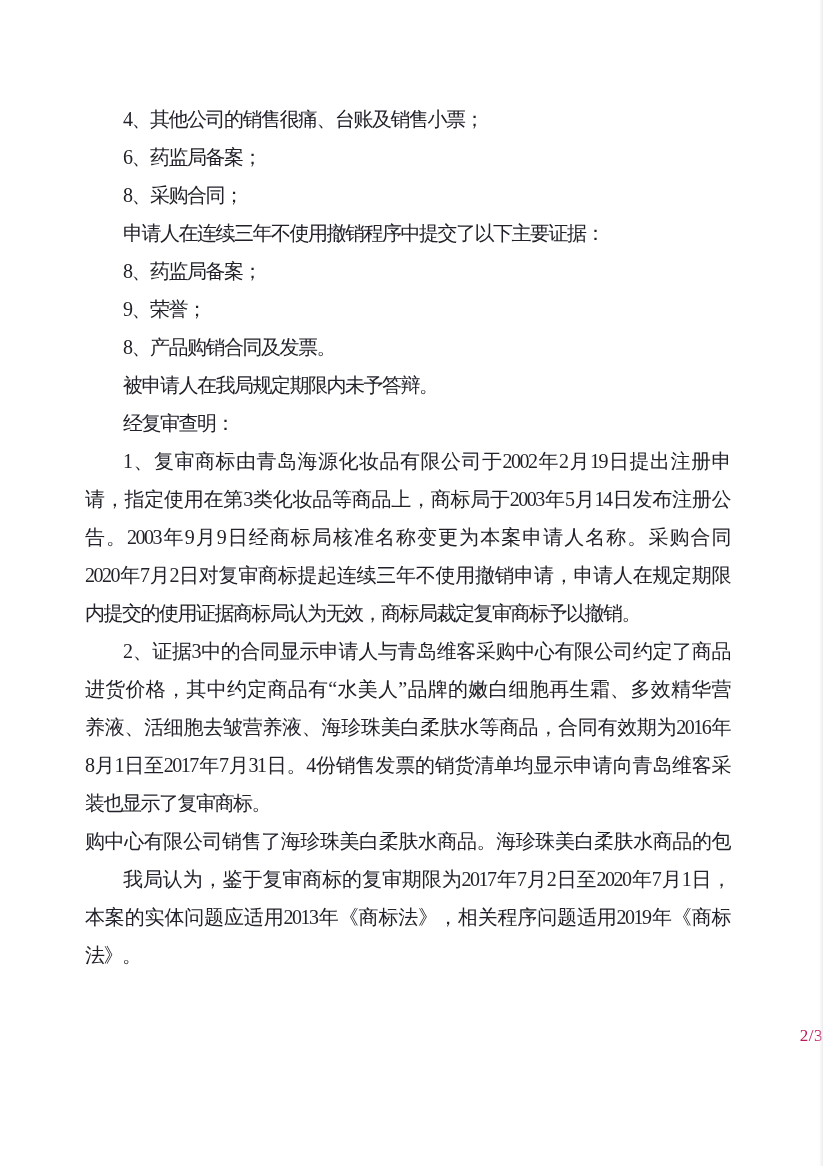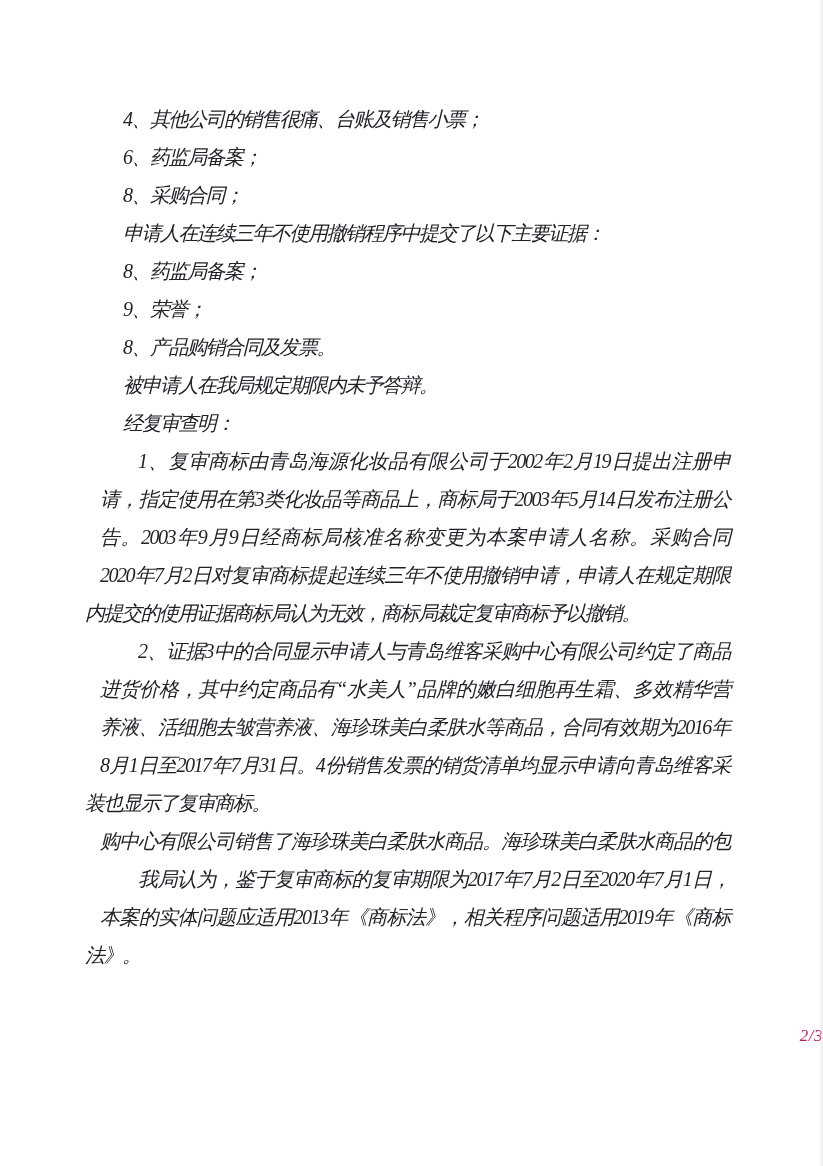--- a/index.html
+++ b/index.html
@@ -7,21 +7,20 @@
     padding: 0;
     background: #ffffff;
   }
   .page {
     position: relative;
     width: 823px;
     height: 1166px;
     background: #ffffff;
     overflow: hidden;
     font-family: "Liberation Serif", "DejaVu Serif", serif;
-    font-style: italic;
   }
   .doc-body {
     position: absolute;
     top: 100px;
     left: 85px;
     width: 645px;
   }
   .line {
     height: 38px;
     line-height: 38px;
@@ -32,21 +31,20 @@
     text-align: left;
   }
   .line.indent {
     padding-left: 38px;
   }
   .line.just {
     white-space: normal;
     text-align: justify;
     text-align-last: justify;
     text-justify: inter-character;
-    margin-left: 15px;
   }
   .pagenum {
     position: absolute;
     top: 1026px;
     left: 0;
     width: 100%;
     text-align: right;
     font-size: 17px;
     line-height: 20px;
     color: #be185d;

